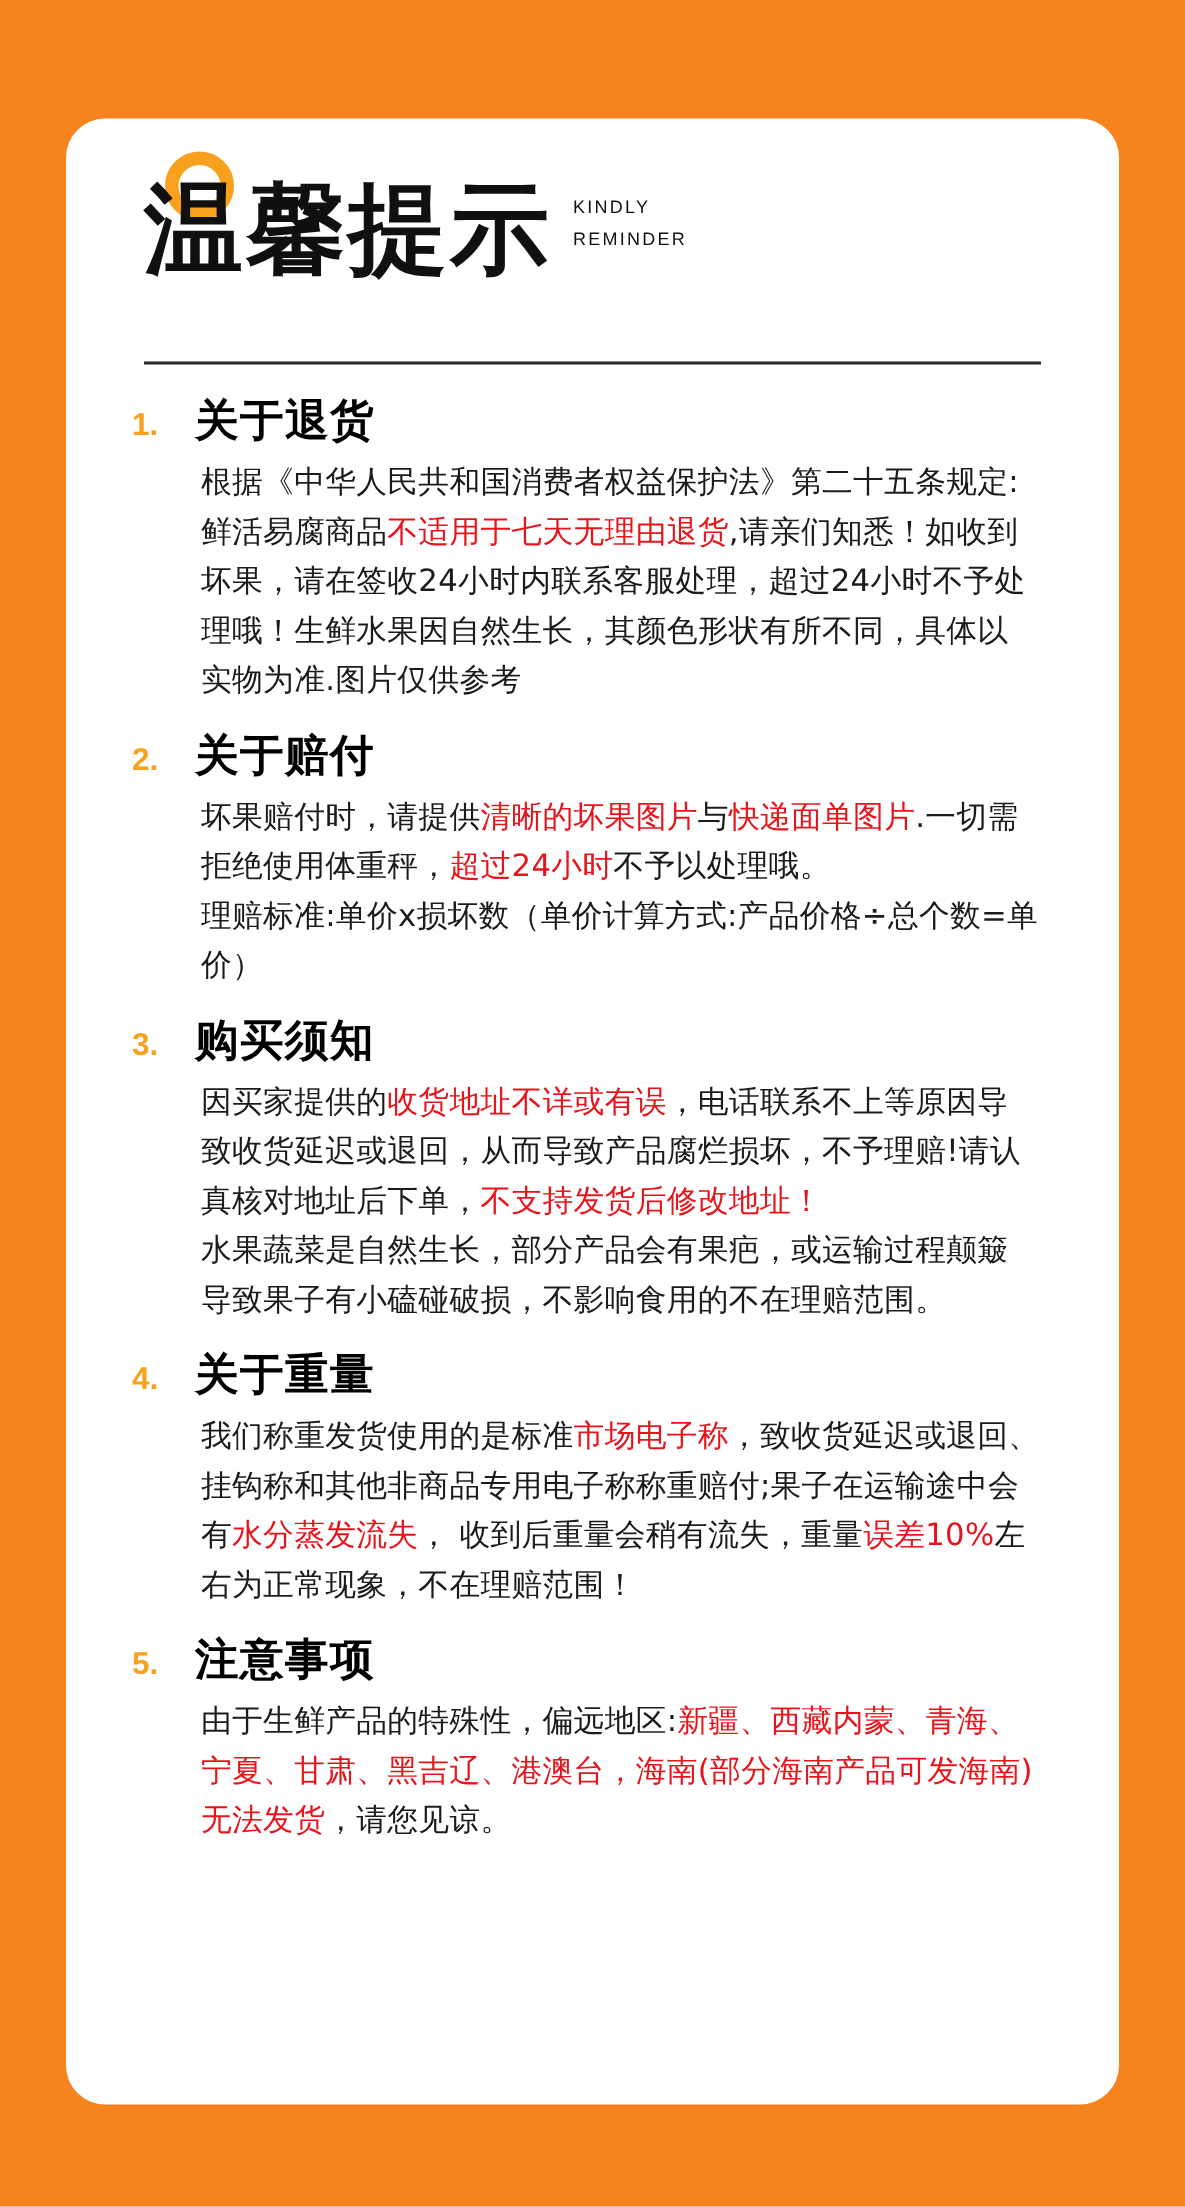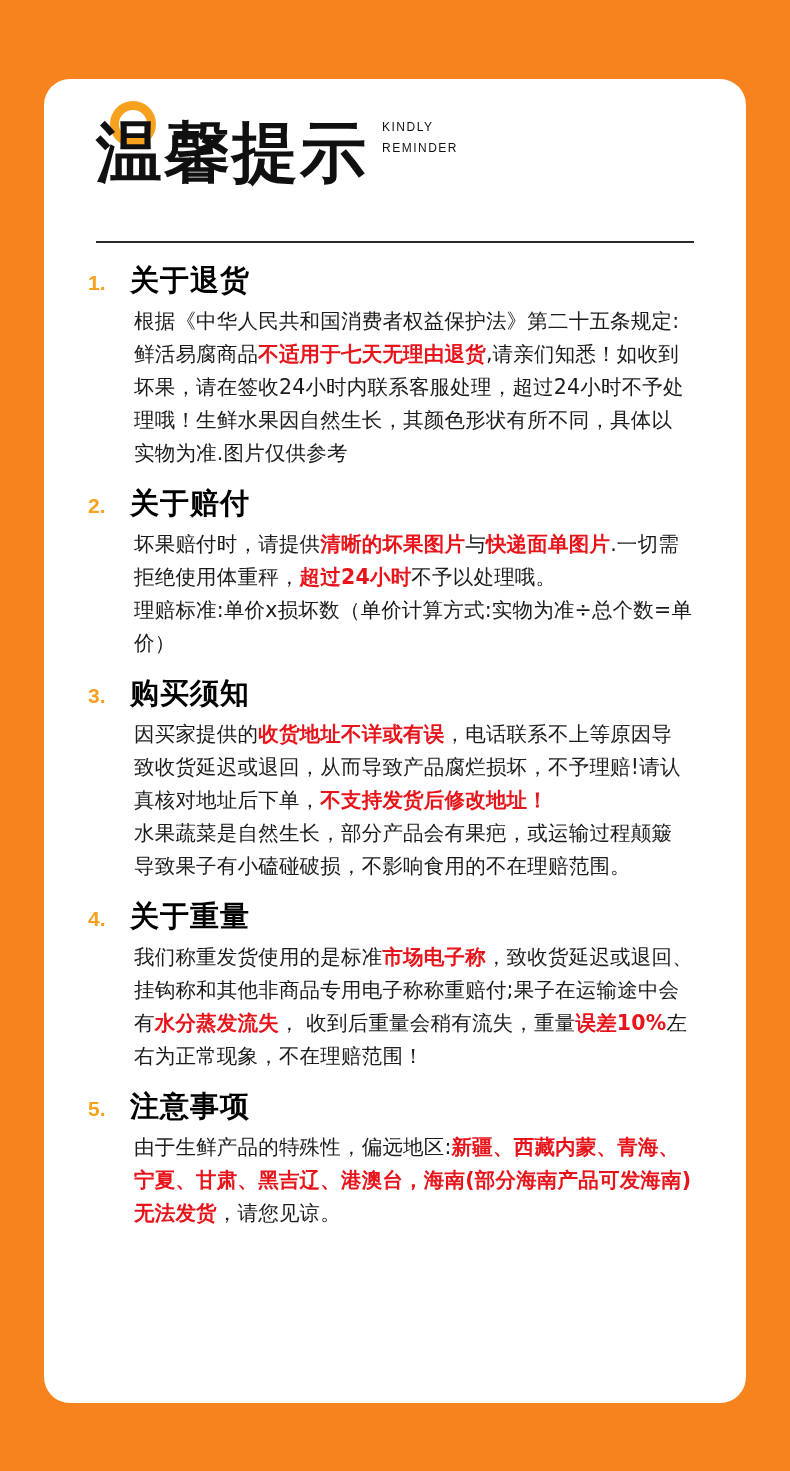--- a/index.html
+++ b/index.html
@@ -27,21 +27,21 @@
   
   .header {
     position: relative;
     padding: 38px 0 0 52px;
     height: 140px;
     box-sizing: border-box;
   }
   .title-wrap {
     position: relative;
     display: flex;
-    align-items: flex-start;
+    align-items: center;
   }
   .ring {
     position: absolute;
     left: 14px;
     top: -16px;
     width: 46px;
     height: 46px;
     border: 9px solid #F7A11E;
     border-radius: 50%;
     box-sizing: border-box;
@@ -103,21 +103,21 @@
   }
   .body {
     margin-left: 46px;
     font-size: 20.5px;
     line-height: 33px;
     color: #1b1b1b;
     font-family: "DejaVu Sans", "Liberation Sans", sans-serif;
     letter-spacing: 0.2px;
   }
   .body p { margin: 0; }
-  .red { color: #E8141B; font-weight: bold; }
+  .red { color: #E8141B; font-weight: normal; }
 </style>
 </head>
 <body>
 
 <div class="card">
 
   <div class="header">
     <div class="title-wrap">
       <span class="ring"></span>
       <span class="cn-title">温馨提示</span>
@@ -146,21 +146,21 @@
         </div>
       </div>
       <div class="section">
         <div class="sec-head">
           <span class="num">2.</span>
           <span class="sec-title">关于赔付</span>
         </div>
         <div class="body">
           <p><span>坏果赔付时，请提供</span><span class="red">清晰的坏果图片</span><span>与</span><span class="red">快递面单图片</span><span>.一切需</span></p>
           <p><span>拒绝使用体重秤，</span><span class="red">超过24小时</span><span>不予以处理哦。</span></p>
-          <p><span>理赔标准:单价x损坏数（单价计算方式:实物为准÷总个数=单</span></p>
+          <p><span>理赔标准:单价x损坏数（单价计算方式:产品价格÷总个数=单</span></p>
           <p><span>价）</span></p>
         </div>
       </div>
       <div class="section">
         <div class="sec-head">
           <span class="num">3.</span>
           <span class="sec-title">购买须知</span>
         </div>
         <div class="body">
           <p><span>因买家提供的</span><span class="red">收货地址不详或有误</span><span>，电话联系不上等原因导</span></p>

